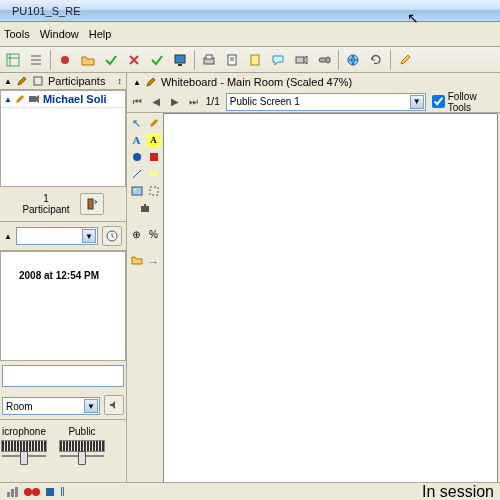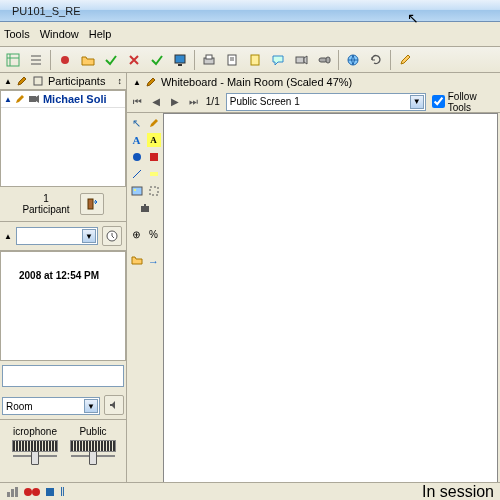--- a/index.html
+++ b/index.html
@@ -18,21 +18,21 @@
 .pcontrols{display:flex;align-items:center;justify-content:center;gap:10px;padding:6px 4px;border-bottom:1px solid #aca899}
 .pcount{text-align:center;font-size:10px;line-height:11px}
 .doorbtn{width:22px;height:20px;border:1px solid #aca899;background:#f0eee0;display:flex;align-items:center;justify-content:center;border-radius:2px}
 .chat-head{display:flex;align-items:center;padding:4px;gap:4px;border-bottom:1px solid #aca899}
 .dropdown{flex:1;height:18px;background:#fff;border:1px solid #7f9db9;box-sizing:border-box;display:flex;align-items:center;padding:4px 3px;position:relative;font-size:10px;overflow:hidden}
 .dropdown .dd-arrow{position:absolute;right:1px;top:1px;width:14px;height:14px;background:linear-gradient(#e8f0fb,#b8d3f0);border:1px solid #7f9db9;display:flex;align-items:center;justify-content:center;font-size:8px;box-sizing:border-box}
 .clockbtn{width:18px;height:18px;border:1px solid #aca899;background:#f0eee0;border-radius:2px;display:flex;align-items:center;justify-content:center;font-size:10px}
 .chat-log{flex:0 0 72px;background:#fff;border:1px solid #aca899;padding:18px;font-size:10px;font-weight:bold;overflow:hidden}
 .chat-input{height:20px;background:#fff;border:1px solid #7f9db9;margin:4px 2px}
 .room-row{display:flex;align-items:flex-end;padding:4px 2px;gap:4px;border-bottom:1px solid #aca899}
-.audio-row{display:flex;gap:12px;padding:6px 12px;align-items:flex-end}
+.audio-row{display:flex;gap:12px;padding:6px 1px;align-items:flex-end}
 .audio-col{display:flex;flex-direction:column;align-items:center;gap:3px;font-size:10px}
 .vu{width:44px;height:10px;background:repeating-linear-gradient(to right,#333 0 2px,transparent 2px 3px);border:1px solid #888}
 .slider{width:44px;display:flex;align-items:center;position:relative}
 .slider .track{height:2px;background:#888;flex:1}
 .slider .thumb{position:absolute;left:18px;top:-4px;width:6px;height:12px;background:#e0e0e0;border:1px solid #555;border-radius:1px}
 .rightpane{flex:1;display:flex;flex-direction:column;background:#ece9d8;position:relative}
 .wb-title{padding:3px 6px;display:flex;align-items:center;gap:4px;font-size:11px}
 .wb-nav{height:22px;display:flex;align-items:center;padding:2px 4px;gap:6px;border-bottom:1px solid #aca899;box-sizing:border-box}
 .wb-nav .navbtn{width:14px;height:14px;display:flex;align-items:center;justify-content:center;font-size:10px;color:#555;cursor:pointer}
 .wb-nav .pgnum{font-size:10px}

